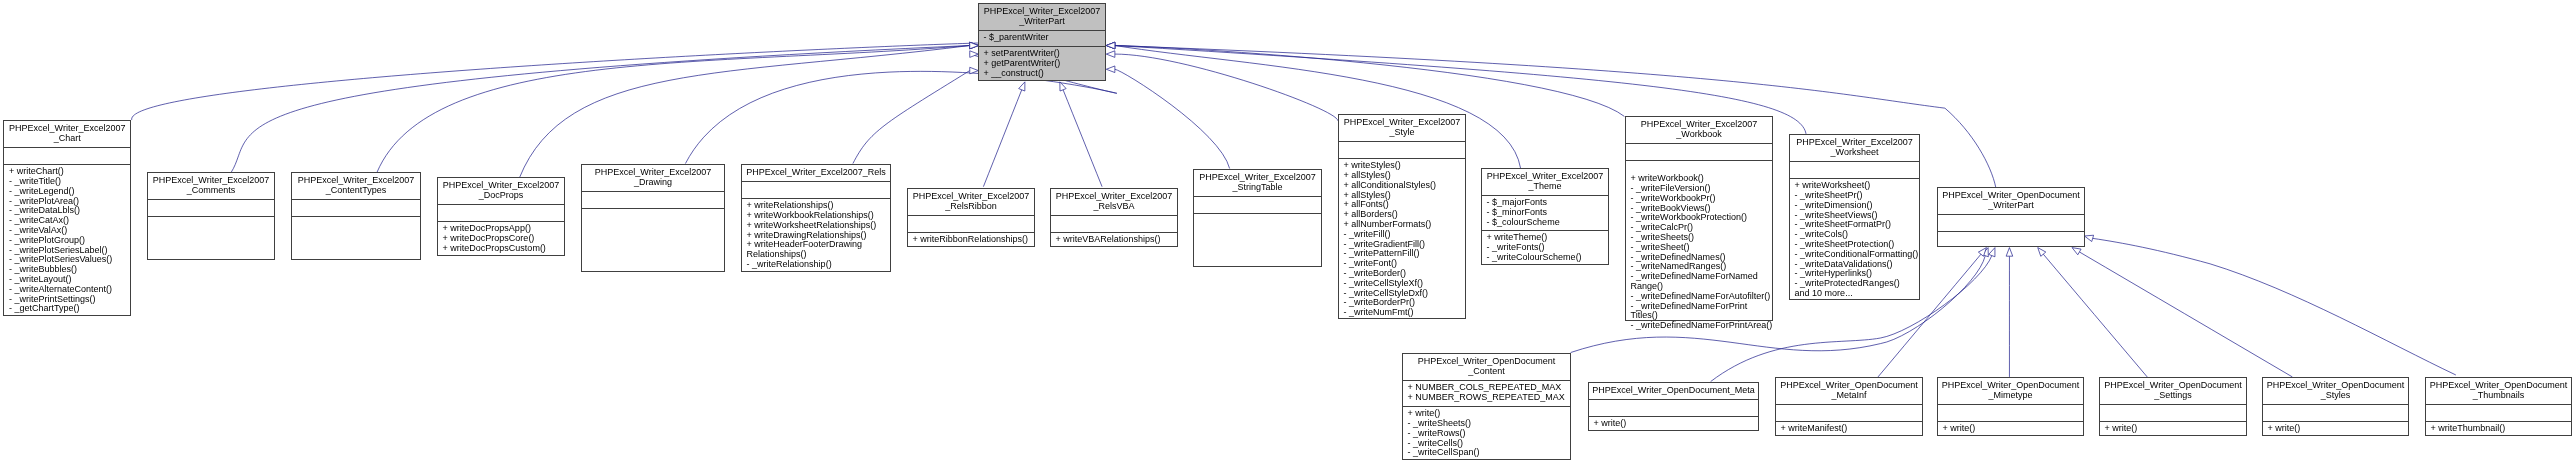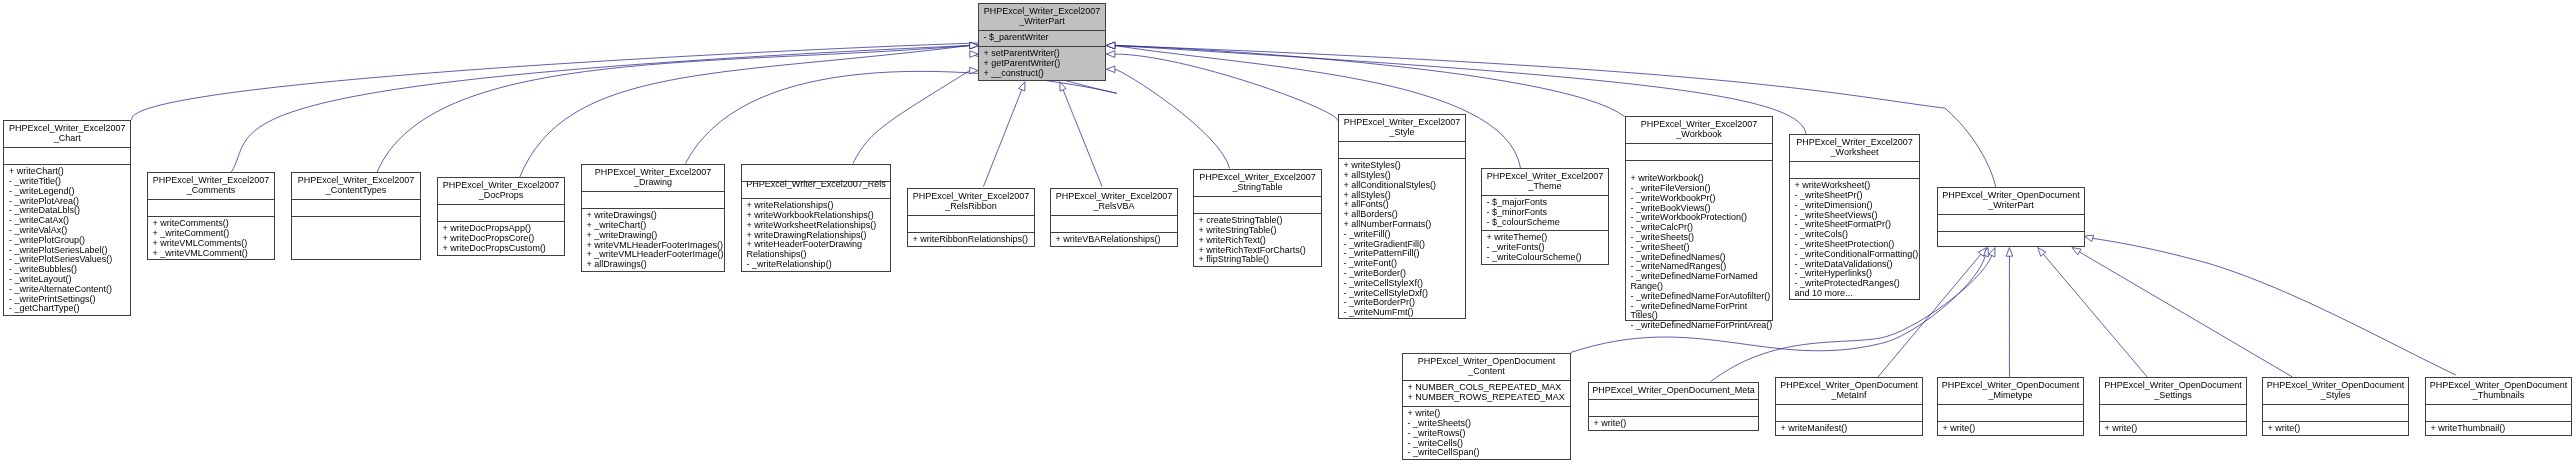--- a/index.html
+++ b/index.html
@@ -109,26 +109,20 @@
       </div>
     </div>
 <div class="uml-box" style="left:147px;top:172px;width:128px;height:88px;">
       <div class="sec title" style="top:0;height:26px">
         <div class="ln">PHPExcel_Writer_Excel2007</div>
         <div class="ln">_Comments</div>
       </div>
       <div class="rule" style="top:26px"></div>
       <div class="sec attrs" style="top:26px;height:17px"></div>
       <div class="rule" style="top:43px"></div>
-      <div class="sec methods" style="top:43px;height:45px">
-        <div class="ln l">+ writeComments()</div>
-        <div class="ln l">+ _writeComment()</div>
-        <div class="ln l">+ writeVMLComments()</div>
-        <div class="ln l">+ _writeVMLComment()</div>
-      </div>
     </div>
 <div class="uml-box" style="left:291px;top:172px;width:130px;height:88px;">
       <div class="sec title" style="top:0;height:26px">
         <div class="ln">PHPExcel_Writer_Excel2007</div>
         <div class="ln">_ContentTypes</div>
       </div>
       <div class="rule" style="top:26px"></div>
       <div class="sec attrs" style="top:26px;height:17px"></div>
       <div class="rule" style="top:43px"></div>
     </div>
@@ -147,31 +141,23 @@
       </div>
     </div>
 <div class="uml-box" style="left:581px;top:164px;width:144px;height:108px;">
       <div class="sec title" style="top:0;height:26px">
         <div class="ln">PHPExcel_Writer_Excel2007</div>
         <div class="ln">_Drawing</div>
       </div>
       <div class="rule" style="top:26px"></div>
       <div class="sec attrs" style="top:26px;height:17px"></div>
       <div class="rule" style="top:43px"></div>
-      <div class="sec methods" style="top:43px;height:65px">
-        <div class="ln l">+ writeDrawings()</div>
-        <div class="ln l">+ _writeChart()</div>
-        <div class="ln l">+ _writeDrawing()</div>
-        <div class="ln l">+ writeVMLHeaderFooterImages()</div>
-        <div class="ln l">+ _writeVMLHeaderFooterImage()</div>
-        <div class="ln l">+ allDrawings()</div>
-      </div>
     </div>
 <div class="uml-box" style="left:741px;top:164px;width:150px;height:108px;">
-      <div class="sec title" style="top:12px;height:16px">
+      <div class="sec title" style="top:0;height:16px">
         <div class="ln">PHPExcel_Writer_Excel2007_Rels</div>
       </div>
       <div class="rule" style="top:16px"></div>
       <div class="sec attrs" style="top:16px;height:17px"></div>
       <div class="rule" style="top:33px"></div>
       <div class="sec methods" style="top:33px;height:75px">
         <div class="ln l">+ writeRelationships()</div>
         <div class="ln l">+ writeWorkbookRelationships()</div>
         <div class="ln l">+ writeWorksheetRelationships()</div>
         <div class="ln l">+ writeDrawingRelationships()</div>
@@ -205,27 +191,20 @@
       </div>
     </div>
 <div class="uml-box" style="left:1193px;top:169px;width:129px;height:98px;">
       <div class="sec title" style="top:0;height:26px">
         <div class="ln">PHPExcel_Writer_Excel2007</div>
         <div class="ln">_StringTable</div>
       </div>
       <div class="rule" style="top:26px"></div>
       <div class="sec attrs" style="top:26px;height:17px"></div>
       <div class="rule" style="top:43px"></div>
-      <div class="sec methods" style="top:43px;height:55px">
-        <div class="ln l">+ createStringTable()</div>
-        <div class="ln l">+ writeStringTable()</div>
-        <div class="ln l">+ writeRichText()</div>
-        <div class="ln l">+ writeRichTextForCharts()</div>
-        <div class="ln l">+ flipStringTable()</div>
-      </div>
     </div>
 <div class="uml-box" style="left:1338px;top:114px;width:128px;height:205px;">
       <div class="sec title" style="top:0;height:26px">
         <div class="ln">PHPExcel_Writer_Excel2007</div>
         <div class="ln">_Style</div>
       </div>
       <div class="rule" style="top:26px"></div>
       <div class="sec attrs" style="top:26px;height:17px"></div>
       <div class="rule" style="top:43px"></div>
       <div class="sec methods" style="top:43px;height:163px">

